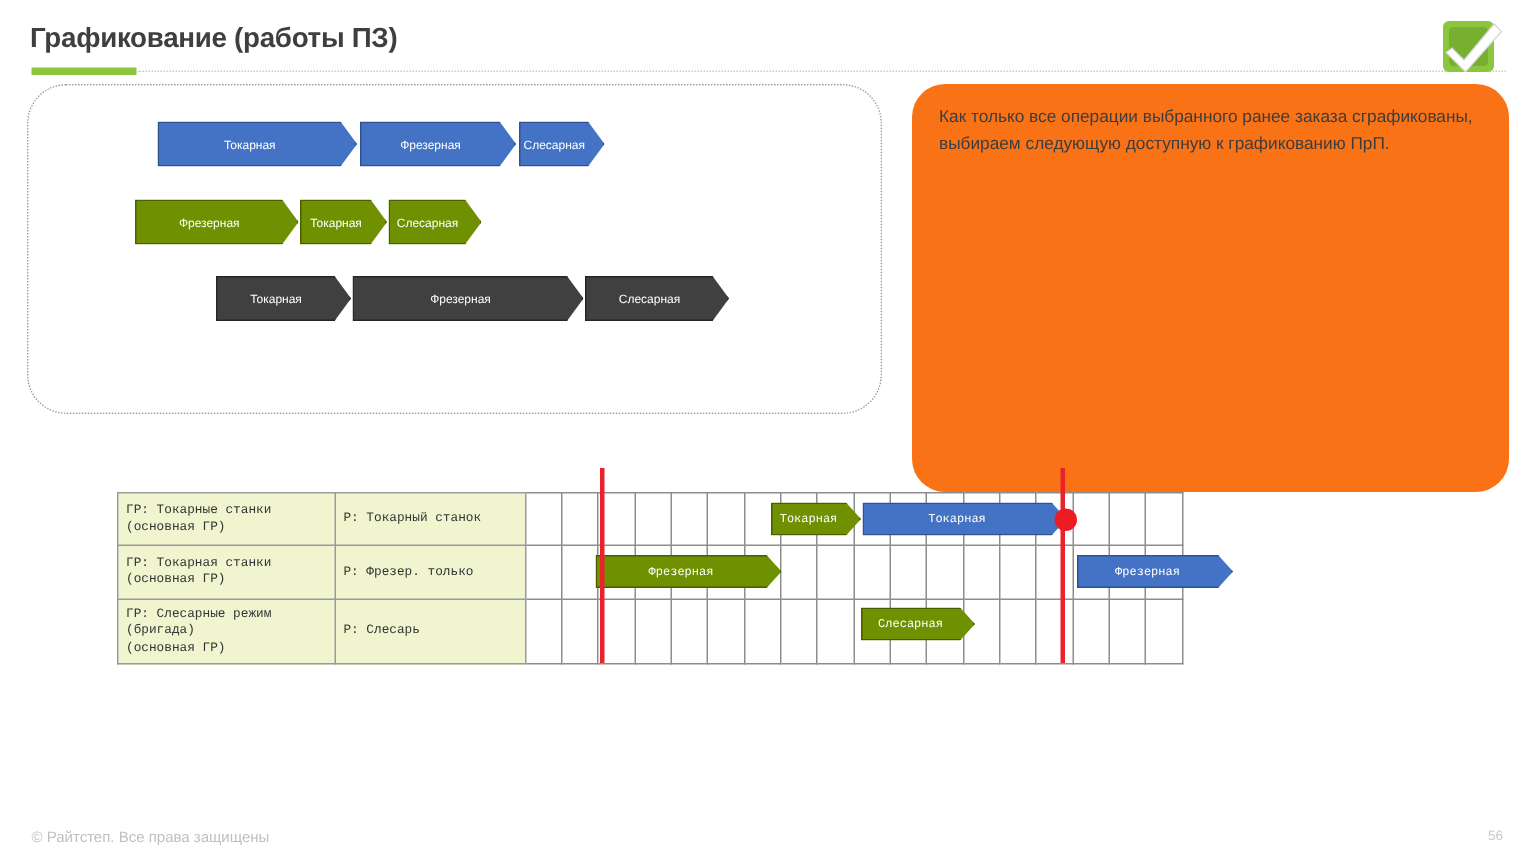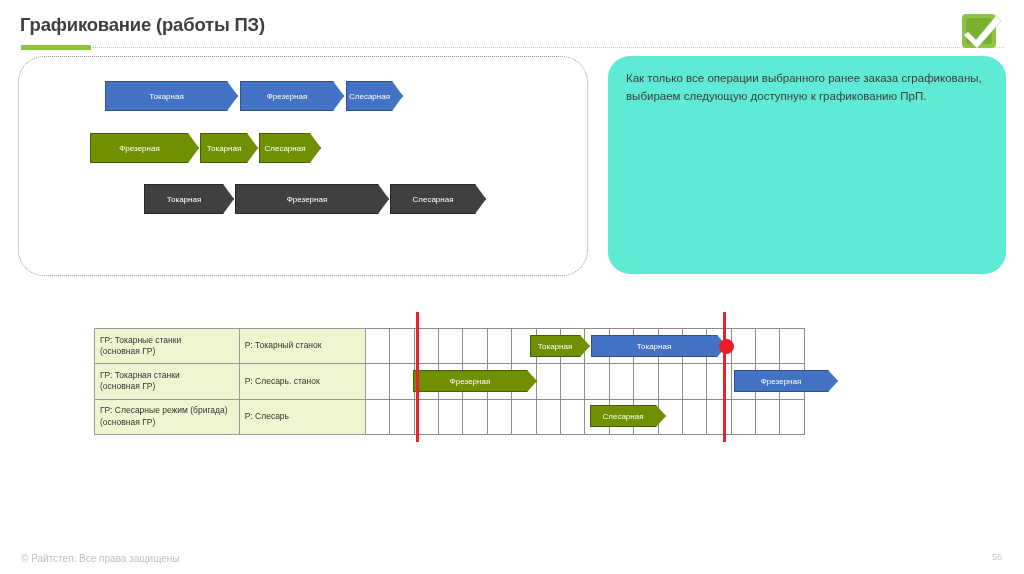--- a/index.html
+++ b/index.html
@@ -27,22 +27,22 @@
   }
   
   #logo{position:absolute;right:16px;top:8px;width:52px;height:46px;}
   
   #diagram-panel{
     position:absolute;left:18px;top:56px;width:568px;height:218px;
     border:1px dotted #9a9a9a;border-radius:26px;background:#fff;
   }
   
   #callout{
-    position:absolute;left:608px;top:56px;width:398px;height:218px;
-    background:#5eead4;border-radius:22px;
+    position:absolute;left:608px;top:56px;width:398px;height:272px;
+    background:#f97316;border-radius:22px;
   }
   #callout-text{
     position:absolute;left:18px;top:14px;width:360px;
     font-size:11.5px;line-height:1.55;color:#3d3d3d;
   }
   
   .chev-row{position:absolute;height:30px;}
   .chev{
     position:absolute;height:30px;
     display:flex;align-items:center;justify-content:center;
@@ -51,21 +51,21 @@
   }
   .chev span{position:relative;left:-5px;}
   .chev.blue{background:#4472c4;border:1px solid #2f528f;}
   .chev.green{background:#6f9101;border:1px solid #4b6100;}
   .chev.dark{background:#404040;border:1px solid #262626;}
   .chev-clip{
     -webkit-clip-path:polygon(0 0, calc(100% - 11px) 0, 100% 50%, calc(100% - 11px) 100%, 0 100%);
     clip-path:polygon(0 0, calc(100% - 11px) 0, 100% 50%, calc(100% - 11px) 100%, 0 100%);
   }
   
-  #gantt{position:absolute;left:94px;top:328px;width:711px;height:106px;}
+  #gantt{position:absolute;left:78px;top:328px;width:711px;height:106px;font-family:Liberation Mono, monospace;}
   #gantt-table{
     position:absolute;left:0;top:0;border-collapse:collapse;
     table-layout:fixed;
   }
   .lbl-cell{
     background:#f0f5cf;border:1px solid #9a9a9a;
     font-size:8.5px;color:#333;padding:4px 5px;vertical-align:middle;
     line-height:1.35;
   }
   .lbl-a{width:172px;}
@@ -188,21 +188,21 @@
           <td class="grid-cell"></td>
           <td class="grid-cell"></td>
         <td class="grid-cell"></td>
           <td class="grid-cell"></td>
       </tr>
       <tr class="grow">
         <td class="lbl-cell lbl-a">
           <div>ГР: Токарная станки</div>
           <div>(основная ГР)</div>
         </td>
-        <td class="lbl-cell lbl-b">Р: Слесарь. станок</td>
+        <td class="lbl-cell lbl-b">Р: Фрезер. только</td>
         <td class="grid-cell"></td>
           <td class="grid-cell"></td>
           <td class="grid-cell"></td>
           <td class="grid-cell"></td>
         <td class="grid-cell"></td>
           <td class="grid-cell"></td>
           <td class="grid-cell"></td>
           <td class="grid-cell"></td>
         <td class="grid-cell"></td>
           <td class="grid-cell"></td>

